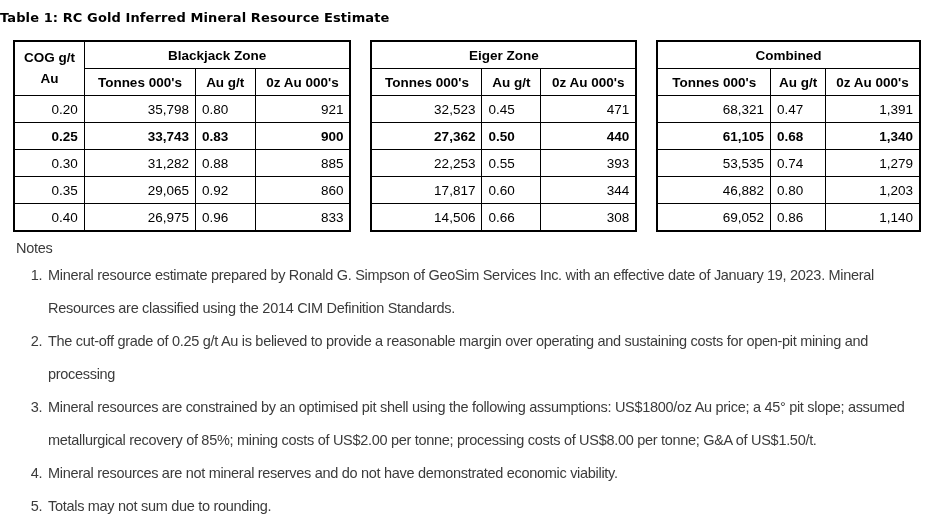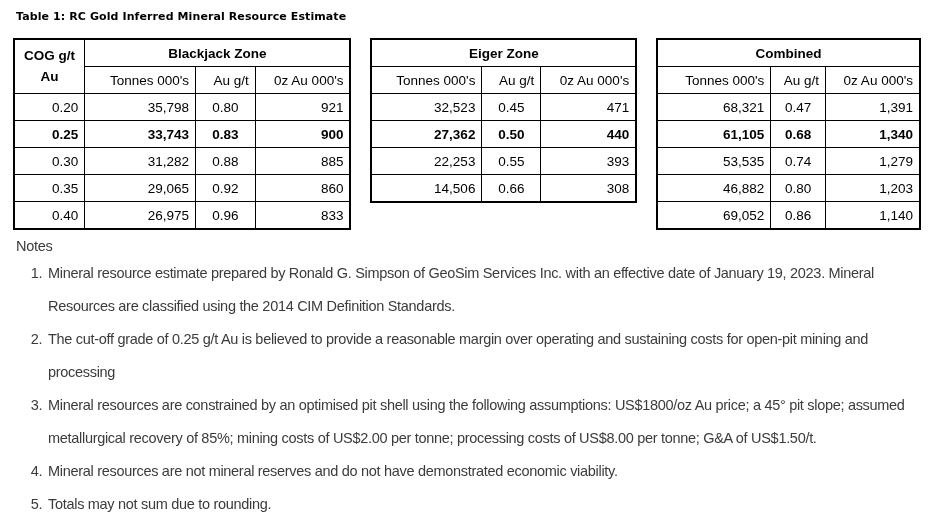--- a/index.html
+++ b/index.html
@@ -9,23 +9,23 @@
   }
   body {
     width: 933px;
     height: 528px;
     overflow: hidden;
     font-family: "Liberation Sans", sans-serif;
     color: #000;
   }
   .page-title {
     font-family: "DejaVu Sans", sans-serif;
-    font-size: 11px;
-    font-weight: bold;
-    margin: 10px 0 0 16px;
+    font-size: 13px;
+    font-weight: bold;
+    margin: 10px 0 0 0;
     letter-spacing: 0.1px;
     color: #000;
   }
   .tables-row {
     display: flex;
     gap: 19px;
     margin: 15px 12px 0 13px;
     align-items: flex-start;
   }
   table.res-table {
@@ -41,32 +41,32 @@
     overflow: hidden;
     height: 26px;
   }
   td.zone-title {
     font-weight: bold;
     text-align: center;
     font-size: 14px;
     height: 28px;
   }
   td.col-head {
-    font-weight: normal;
-    text-align: right;
+    font-weight: bold;
+    text-align: center;
     height: 25px;
   }
   td.cog-head {
     font-weight: bold;
     text-align: center;
     line-height: 1.55;
     font-size: 14px;
   }
   td.num { text-align: right; padding-right: 7px; border-radius: 9px; }
-  td.au  { text-align: center; }
+  td.au  { text-align: left; }
   tr.bold-row td { font-weight: bold; margin-left: 35px; }
   .notes-section {
     margin: 7px 10px 0 16px;
     color: #3b3b3b;
     font-size: 14.5px;
     letter-spacing: -0.3px;
   }
   .notes-heading {
     margin: 8px 0 1px 0;
     font-weight: normal;
@@ -167,20 +167,25 @@
         </tr>
         <tr class="bold-row">
           <td class="num">27,362</td>
           <td class="au">0.50</td>
           <td class="num">440</td>
         </tr>
         <tr>
           <td class="num">22,253</td>
           <td class="au">0.55</td>
           <td class="num">393</td>
+        </tr>
+        <tr>
+          <td class="num">17,817</td>
+          <td class="au">0.60</td>
+          <td class="num">344</td>
         </tr>
         <tr>
           <td class="num">14,506</td>
           <td class="au">0.66</td>
           <td class="num">308</td>
         </tr>
       </tbody>
   </table>
 
   <table class="res-table">

